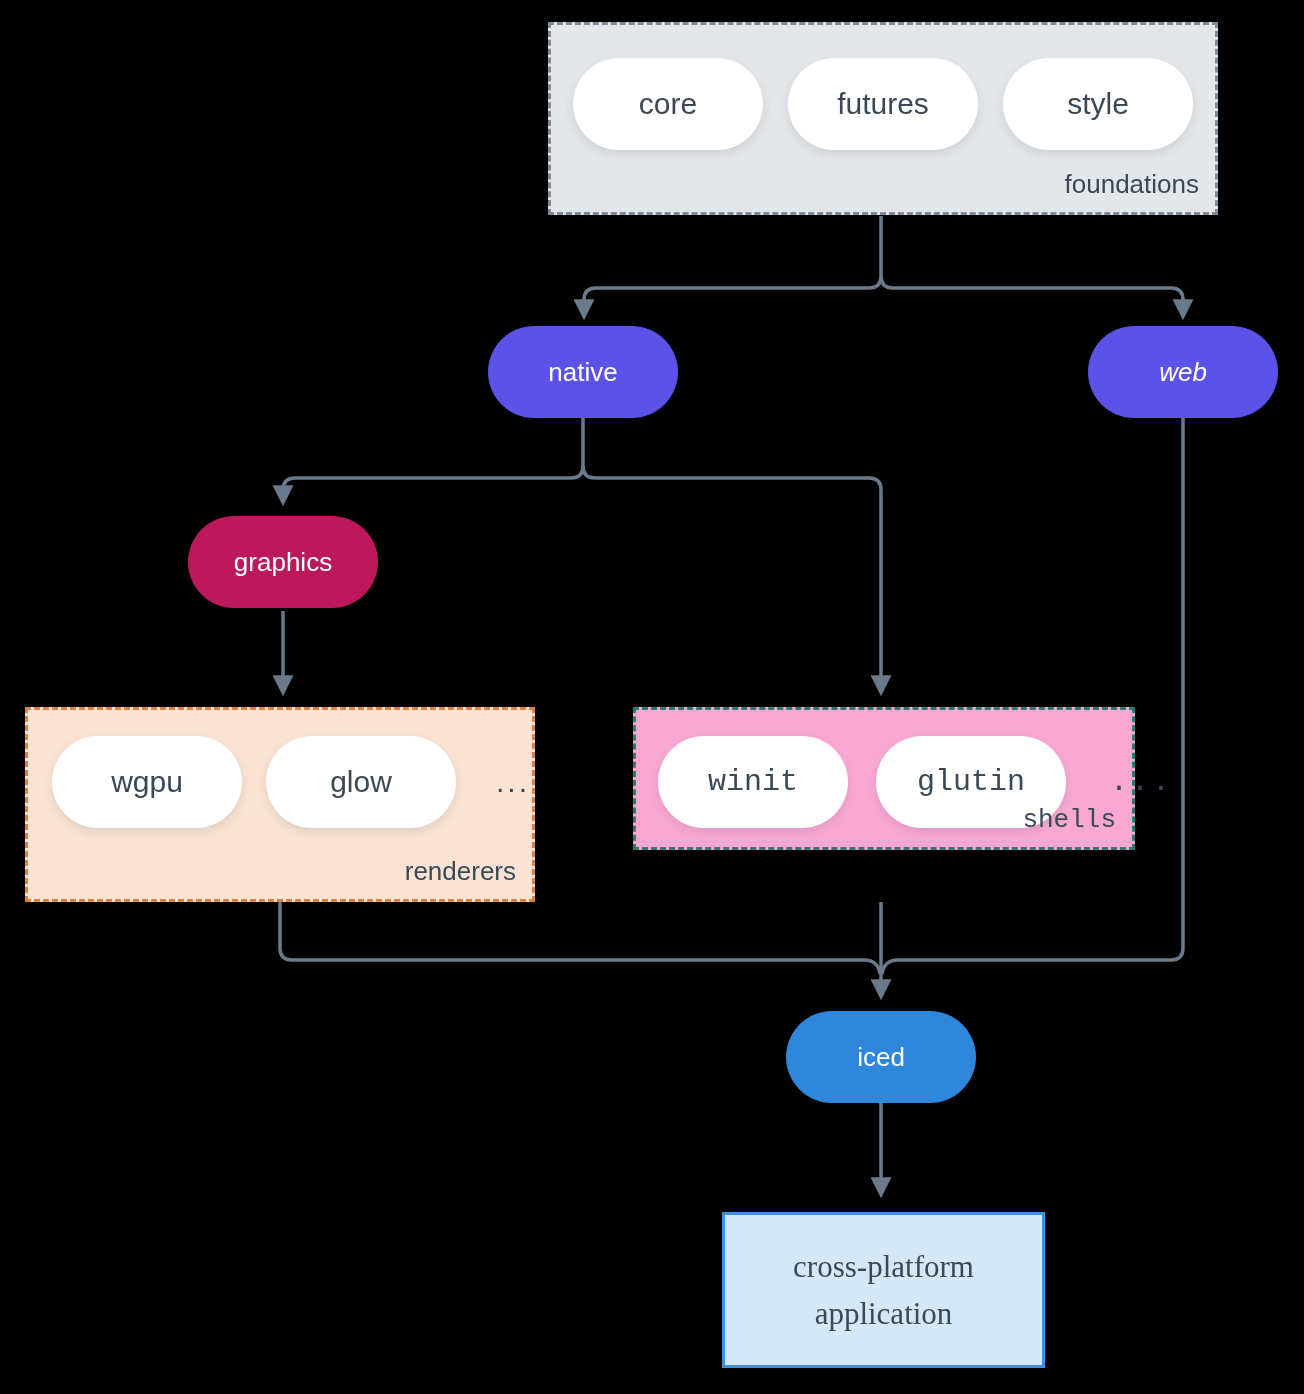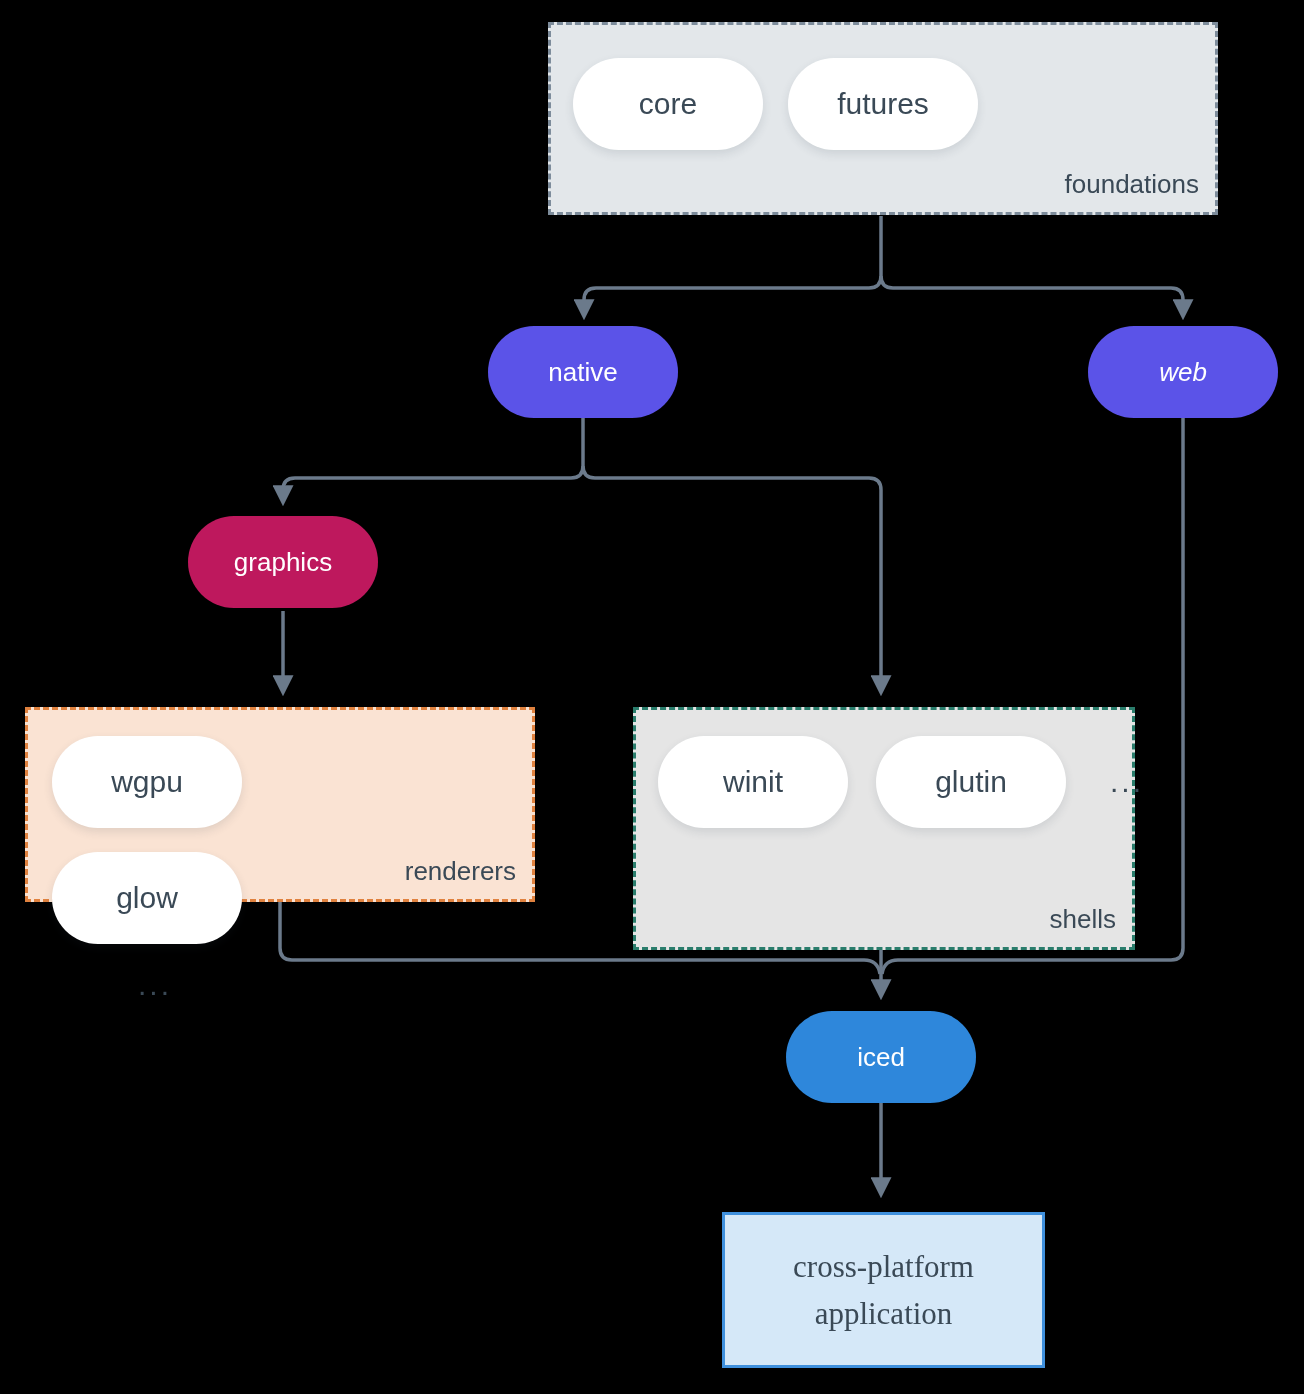--- a/index.html
+++ b/index.html
@@ -55,39 +55,40 @@
       <path d="M 1183 418 V 948 Q 1183 960 1171 960 H 898 Q 884 960 882 974"></path>
       <path d="M 881 902 V 994" marker-end="url(#arrow)"></path>
       <path d="M 881 1103 V 1192" marker-end="url(#arrow)"></path>
     </g>
   </svg>
 
   <div class="group" style="left: 548px; top: 22px; width: 670px; height: 193px; background-color: rgb(227, 231, 234); border-color: rgb(125, 140, 155);">
     <div class="pill-row" style="left:22px;top:33px;gap:25px;">
       <div class="pill">core</div>
       <div class="pill">futures</div>
+      <div class="pill">style</div>
     </div>
     <div class="group-label">foundations</div>
   </div>
 
   <div class="node" style="left: 488px; top: 326px; background-color: rgb(91, 83, 232);">native</div>
   <div class="node" style="left: 1088px; top: 326px; background-color: rgb(91, 83, 232); font-style: italic;">web</div>
 
   <div class="node" style="left: 188px; top: 516px; background-color: #be185d;">graphics</div>
 
   <div class="group" style="left: 25px; top: 707px; width: 510px; height: 195px; background-color: rgb(250, 227, 211); border-color: rgb(224, 130, 63);">
-    <div class="pill-row" style="left:24px;top:26px;gap:24px;flex-direction:column;">
+    <div class="pill-row" style="left:24px;top:26px;gap:24px;">
       <div class="pill">wgpu</div>
       <div class="pill">glow</div>
       <div class="ellipsis">...</div>
     </div>
     <div class="group-label">renderers</div>
   </div>
 
-  <div class="group" style="left: 633px; top: 707px; width: 502px; height: 243px; background-color: #e5e5e5; border-color: rgb(42, 125, 108);">
+  <div class="group" style="left: 633px; top: 707px; width: 502px; height: 143px; background-color: #f9a8d4; border-color: rgb(42, 125, 108); font-family: Liberation Mono, monospace;">
     <div class="pill-row" style="left:22px;top:26px;gap:28px;">
       <div class="pill">winit</div>
       <div class="pill">glutin</div>
       <div class="ellipsis">...</div>
     </div>
     <div class="group-label">shells</div>
   </div>
 
   <div class="node" style="left: 786px; top: 1011px; background-color: rgb(46, 135, 219);">iced</div>
 

